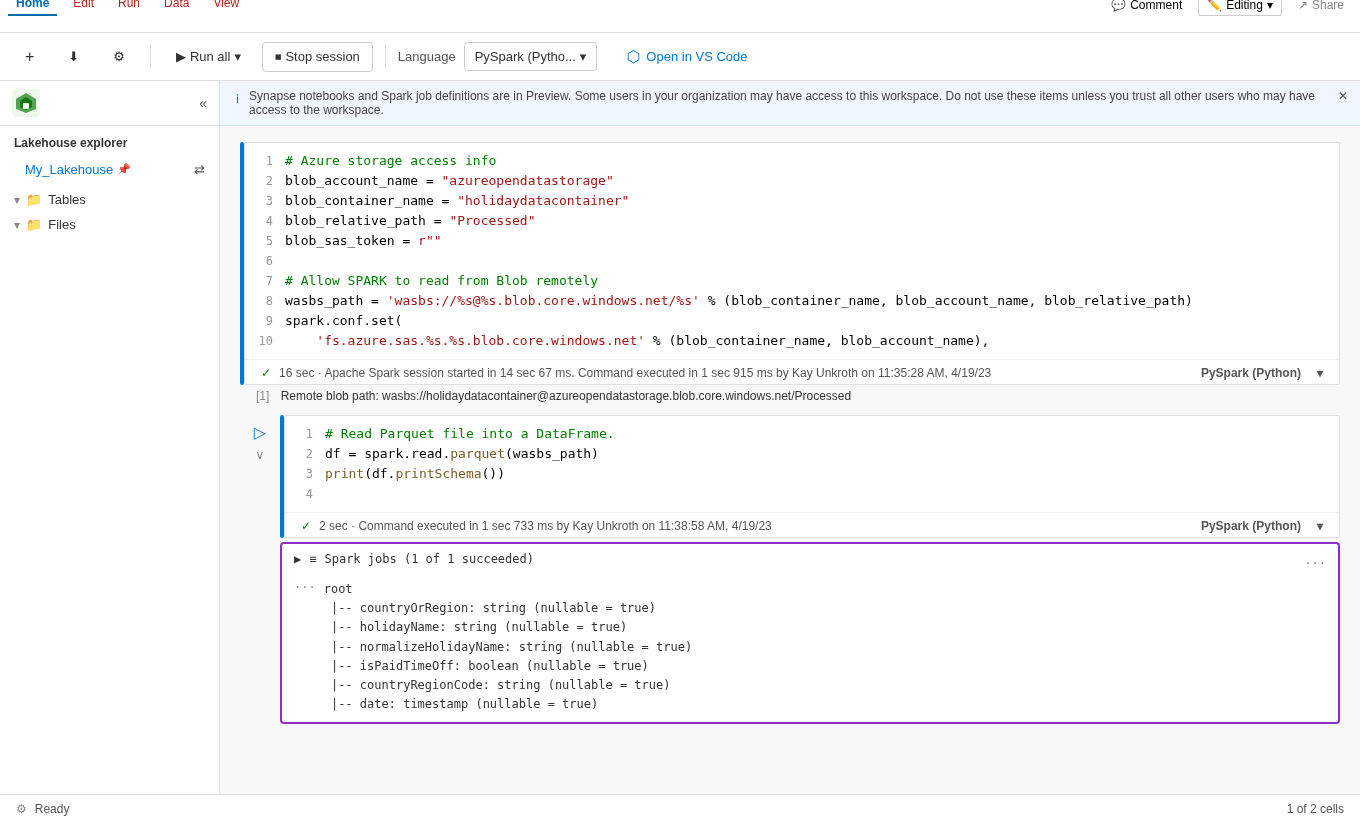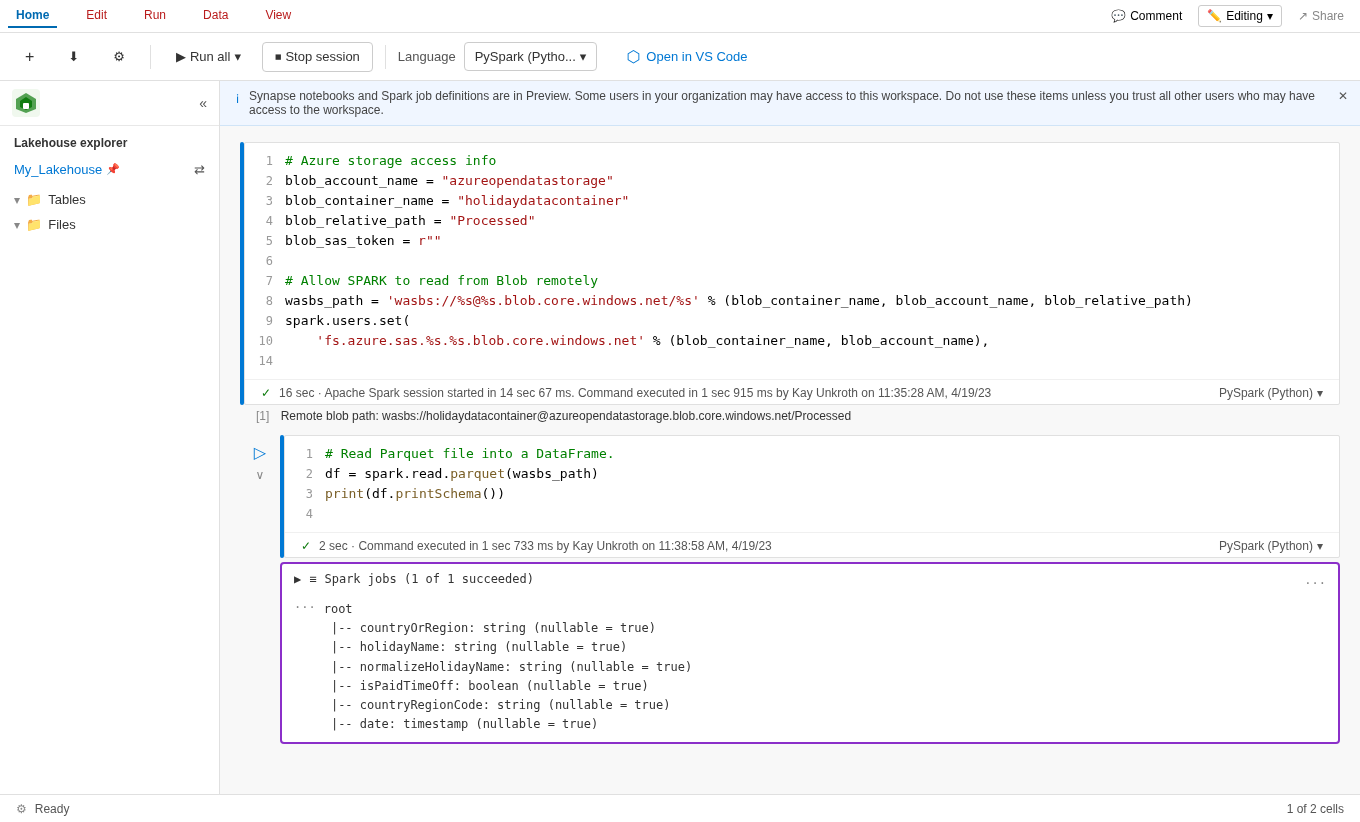--- a/index.html
+++ b/index.html
@@ -1,21 +1,21 @@
 <!DOCTYPE html>
 <html><head>
   <meta charset="utf-8">
   <style>
     * { box-sizing: border-box; margin: 0; padding: 0; }
     body { font-family: 'Segoe UI', sans-serif; font-size: 13px; background: #f0f0f0; overflow: hidden; height: 822px; display: flex; flex-direction: column; }
 
     
     .menu-bar {
-      display: flex; align-items: center; background: #fff; border-bottom: 1px solid #e0e0e0;
-      padding: 16px 8px; height: 28px; font-size: 12px; gap: 21px;
+      display: flex; align-items: flex-end; background: #fff; border-bottom: 1px solid #e0e0e0;
+      padding: 16px 8px; height: 28px; font-size: 12px; gap: 8px;
     }
     .menu-bar .menu-item { padding: 4px 8px; cursor: pointer; color: #b91c1c; border-bottom: 2px solid transparent; }
     .menu-bar .menu-item.active { color: #006ab1; border-bottom: 2px solid #006ab1; font-weight: 600; }
     .menu-bar .right-actions { margin-left: auto; display: flex; align-items: center; gap: 8px; }
     .menu-bar .editing-btn { display: flex; align-items: center; gap: 4px; padding: 3px 8px; border: 1px solid #ccc; border-radius: 3px; cursor: pointer; font-size: 12px; }
     .menu-bar .comment-btn { display: flex; align-items: center; gap: 4px; padding: 3px 8px; cursor: pointer; font-size: 12px; }
     .menu-bar .share-btn { display: flex; align-items: center; gap: 4px; padding: 3px 8px; cursor: pointer; font-size: 12px; color: #888; }
 
     
     .toolbar {
@@ -47,21 +47,21 @@
       width: 220px; background: #fff; border-right: 1px solid #e0e0e0;
       display: flex; flex-direction: column; flex-shrink: 0;
     }
     .sidebar-header {
       display: flex; align-items: center; justify-content: space-between;
       padding: 8px 12px; border-bottom: 1px solid #e8e8e8;
     }
     .sidebar-collapse-btn { cursor: pointer; color: #555; font-size: 14px; }
     .sidebar-title { font-size: 12px; font-weight: 600; padding: 10px 14px 6px; color: #333; }
     .sidebar-lakehouse { display: flex; align-items: center; justify-content: space-between; padding: 6px 14px; font-size: 13px; }
-    .sidebar-lakehouse .name { color: #0078d4; font-weight: 500; display: flex; align-items: center; gap: 4px; }
+    .sidebar-lakehouse .name { color: #0078d4; font-weight: 500; display: flex; align-items: center; gap: 4px; margin-left: 11px; }
     .sidebar-tree { padding: 4px 0; }
     .sidebar-tree-item {
       display: flex; align-items: center; gap: 6px; padding: 5px 14px;
       font-size: 13px; cursor: pointer; color: #333;
     }
     .sidebar-tree-item .icon { color: #888; font-size: 12px; }
     .sidebar-tree-item .folder-icon { color: #f4a21c; }
 
     
     .notebook-area { flex: 1; display: flex; flex-direction: column; overflow: hidden; background: #f8f8f8; }
@@ -89,21 +89,21 @@
     .str { color: #a31515; }
     .comment { color: #008000; }
     .fn { color: #795e26; }
 
     .cell-output {
       padding: 6px 16px 4px; border-top: 1px solid #f0f0f0;
       display: flex; align-items: center; gap: 8px; font-size: 12px; color: #555;
     }
     .cell-output .check { color: #107c10; }
     .cell-output .exec-info { flex: 1; }
-    .cell-output .lang-tag { color: #555; font-size: 12px; display: flex; align-items: center; gap: 4px; margin-left: auto; }
+    .cell-output .lang-tag { color: #555; font-size: 12px; display: flex; align-items: center; gap: 16px; margin-left: auto; font-weight: bold; }
 
     .cell-result { padding: 4px 16px 8px; font-size: 12px; color: #333; }
     .run-btn { cursor: pointer; color: #0078d4; font-size: 16px; }
     .collapse-btn { cursor: pointer; color: #888; font-size: 12px; }
 
     
     .output-bordered {
       border: 2px solid #8b2fc9; border-radius: 4px; margin: 4px 0 8px 40px;
       padding: 8px 12px; background: #fff; font-family: 'Consolas', monospace; font-size: 12px;
     }
@@ -261,29 +261,25 @@
               <div class="code-line">
                 <span class="line-num">7</span>
                 <span class="line-code comment"># Allow SPARK to read from Blob remotely</span>
               </div>
               <div class="code-line">
                 <span class="line-num">8</span>
                 <span class="line-code">wasbs_path = <span class="str">'wasbs://%s@%s.blob.core.windows.net/%s'</span> % (blob_container_name, blob_account_name, blob_relative_path)</span>
               </div>
               <div class="code-line">
                 <span class="line-num">9</span>
-                <span class="line-code">spark.users.set(</span>
+                <span class="line-code">spark.conf.set(</span>
               </div>
               <div class="code-line">
                 <span class="line-num">10</span>
                 <span class="line-code">    <span class="str">'fs.azure.sas.%s.%s.blob.core.windows.net'</span> % (blob_container_name, blob_account_name),</span>
-              </div>
-              <div class="code-line">
-                <span class="line-num">14</span>
-                <span class="line-code"></span>
               </div>
             </div>
             <div class="cell-output">
               <span class="check">✓</span>
               <span class="exec-info">16 sec · Apache Spark session started in 14 sec 67 ms. Command executed in 1 sec 915 ms by Kay Unkroth on 11:35:28 AM, 4/19/23</span>
               <span class="lang-tag">
                 <span>PySpark (Python)</span>
                 <span>▾</span>
               </span>
             </div>

